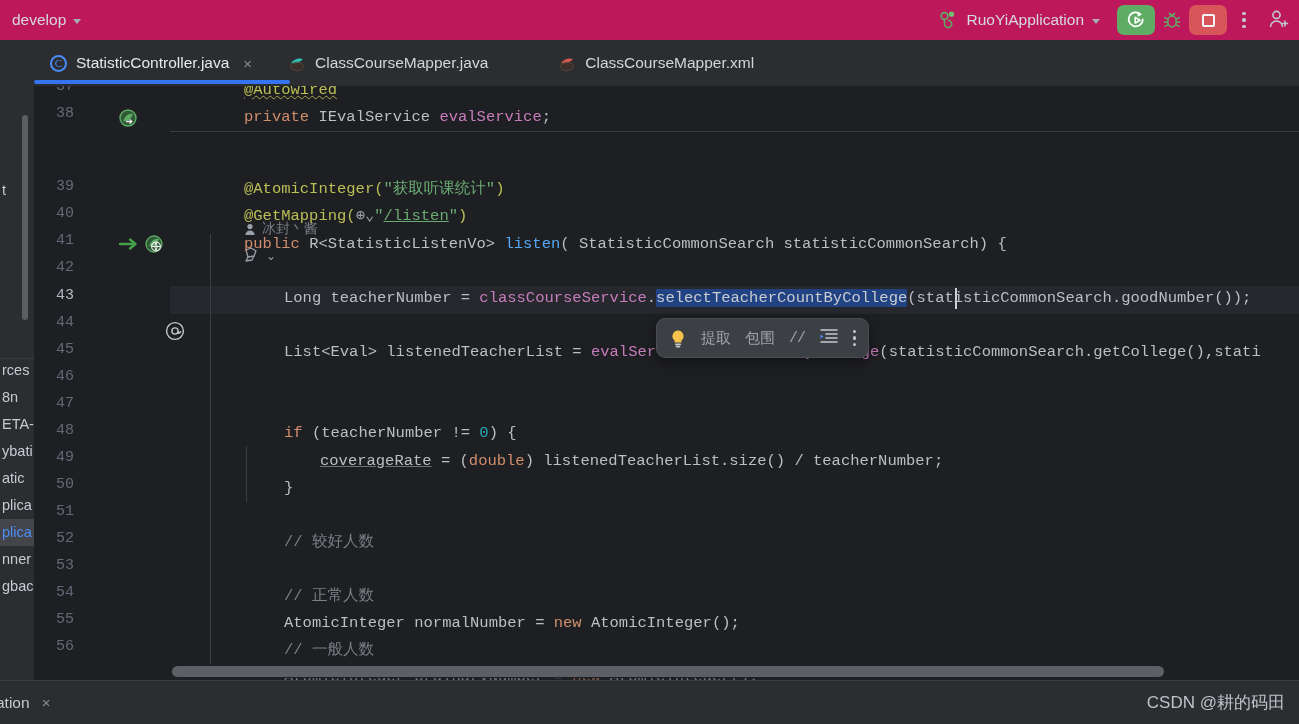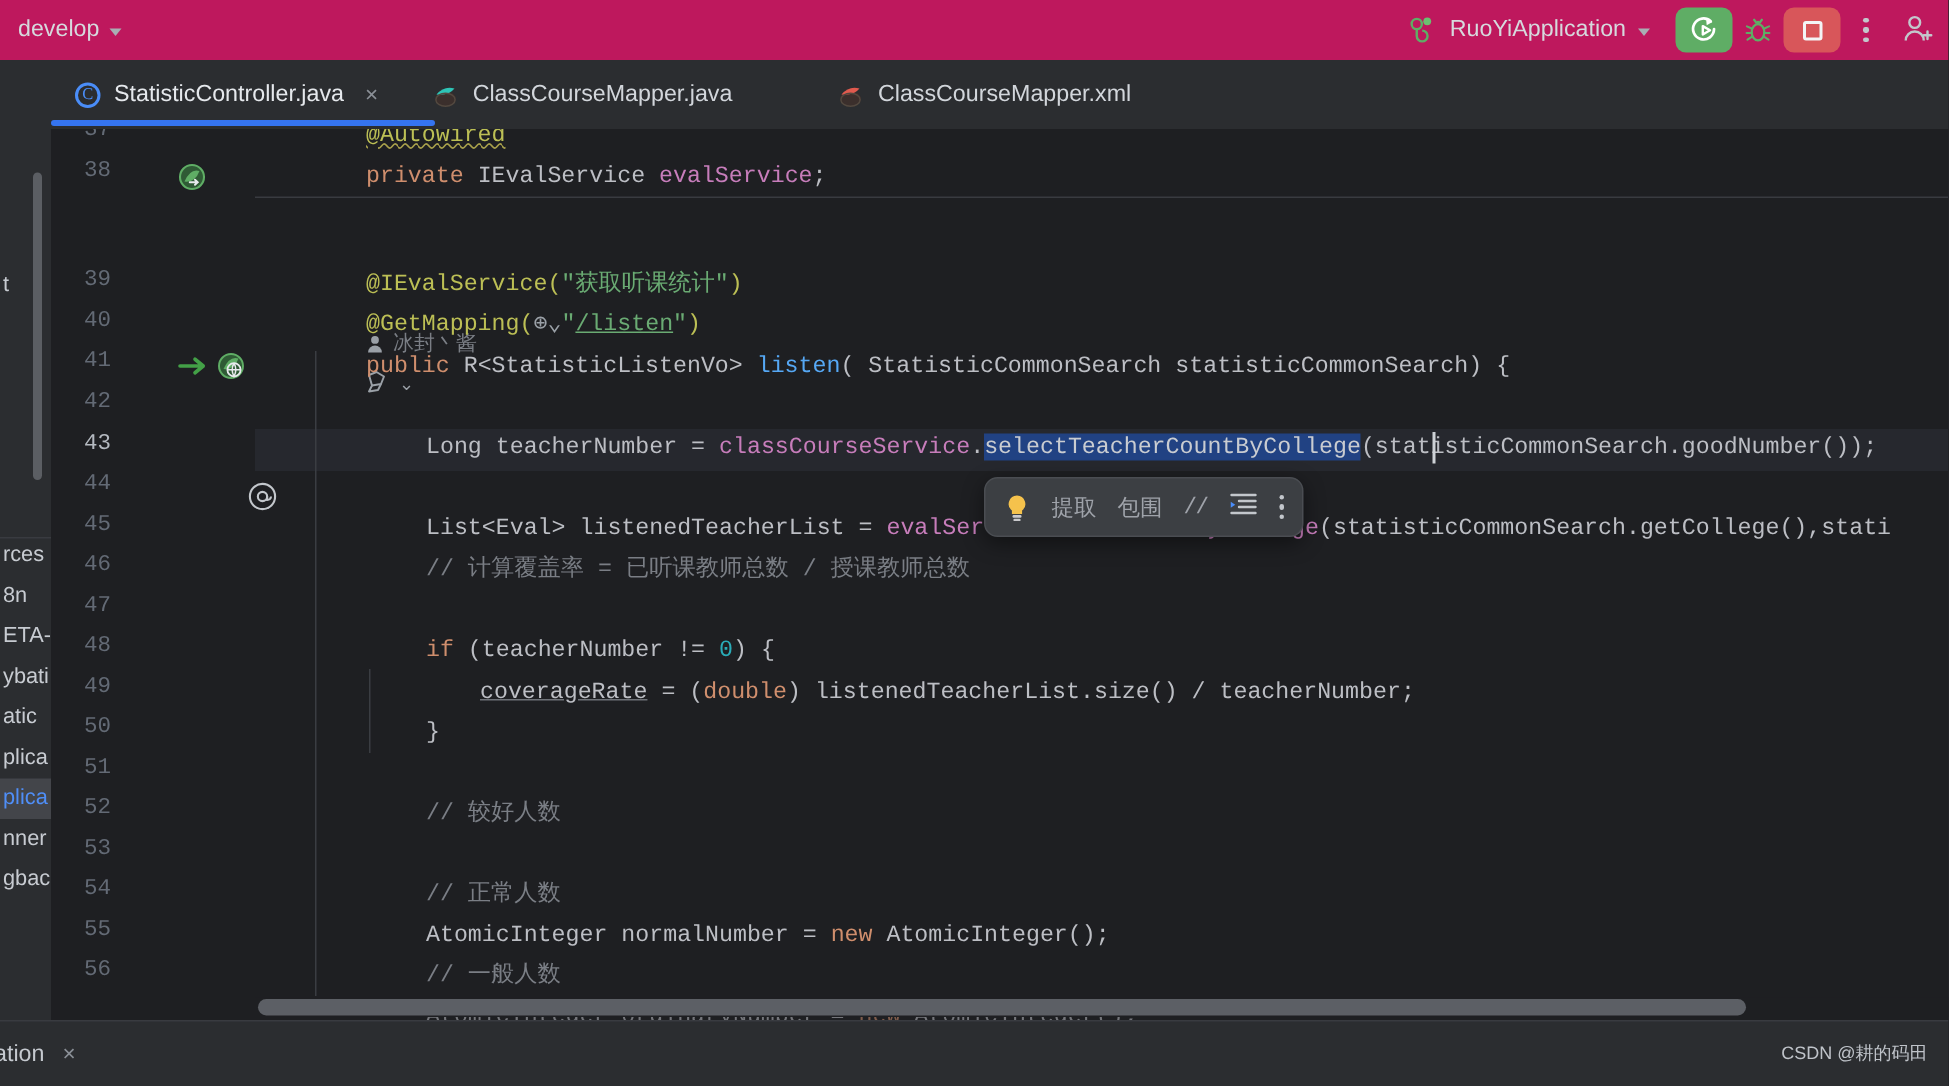--- a/index.html
+++ b/index.html
@@ -195,21 +195,21 @@
     background: #2b2d30; border-top: 1px solid #393b40;
     display: flex; align-items: center;
   }
   .btab {
     display:flex; align-items:center; gap: 12px;
     color: #c5c9cf; font-size: 15.5px; margin-left: -4px; padding-left: 0px;
   }
   .btab .bclose { color: #8a8f96; font-size: 15px; }
   .watermark {
     margin-left: auto; margin-right: 14px;
-    color: #bfc3c9; font-size: 12px;
+    color: #bfc3c9; font-size: 17px;
   }
 </style>
 </head>
 <body>
 
 <div id="app">
 
   <div class="topbar">
     <div class="branch">
       <span>develop</span>
@@ -391,34 +391,33 @@
         <span>冰封丶酱</span>
       </div>
       <div class="inlay" style="top:161px; left:72px;">
         <svg width="18" height="17" viewBox="0 0 18 17">
           <path d="M4 3 L9 1 L14 4 L12 9 L6 10 Z" fill="none" stroke="#9aa0a7" stroke-width="1.3" stroke-linejoin="round"></path>
           <path d="M6 10 L4 14 L10 13 L12 9" fill="none" stroke="#9aa0a7" stroke-width="1.3" stroke-linejoin="round"></path>
         </svg>
         <span style="color:#9aa0a7; font-size:12px;">⌄</span>
       </div>
 
-      <div class="crow" style="top:90px; left:74px;"><span class="ann">@IEvalService(</span><span class="str">"获取听课统计"</span><span class="ann">)</span></div>
+      <div class="crow" style="top:90px; left:74px;"><span class="ann">@AtomicInteger(</span><span class="str">"获取听课统计"</span><span class="ann">)</span></div>
 
       <div class="crow" style="top:117px; left:74px;"><span class="ann">@GetMapping(</span><span style="color:#9aa0a7;">⊕⌄</span><span class="str">"</span><span class="strlink">/listen</span><span class="str">"</span><span class="ann">)</span></div>
 
       <div class="crow" style="top:145px; left:74px;"><span class="kw">public</span><span class="plain"> </span><span class="typ">R&lt;StatisticListenVo&gt;</span><span class="plain"> </span><span class="mth">listen</span><span class="plain">( StatisticCommonSearch statisticCommonSearch) {</span></div>
 
 
       <div class="crow" style="top:199px; left:114px;"><span class="typ">Long</span><span class="plain"> teacherNumber = </span><span class="fld">classCourseService</span><span class="plain">.</span><span class="sel">selectTeacherCountByCollege</span><span class="plain">(statisticCommonSearch.goodNumber());</span></div>
       <div class="caret" style="left:785px; top:202px;"></div>
 
 
       <div class="crow" style="top:253px; left:114px;"><span class="typ">List&lt;Eval&gt;</span><span class="plain"> listenedTeacherList = </span><span class="fld">evalService</span><span class="plain">.</span><span class="fld">selectEvalByCollege</span><span class="plain">(statisticCommonSearch.getCollege(),stati</span></div>
 
-      <div class="crow" style="top:280px; left:114px;"><span class="cmt">// 计算覆盖率 = 已听课教师总数 / 授课教师总数</span></div>
 
 
       <div class="crow" style="top:334px; left:114px;"><span class="kw">if</span><span class="plain"> (teacherNumber != </span><span class="num">0</span><span class="plain">) {</span></div>
 
       <div class="crow" style="top:362px; left:150px;"><span class="uline">coverageRate</span><span class="plain"> = (</span><span class="kw">double</span><span class="plain">) listenedTeacherList.size() / teacherNumber;</span></div>
 
       <div class="crow" style="top:389px; left:114px;"><span class="plain">}</span></div>
 
       <div class="crow" style="top:416px; left:114px;"><span class="plain"> </span></div>
 

